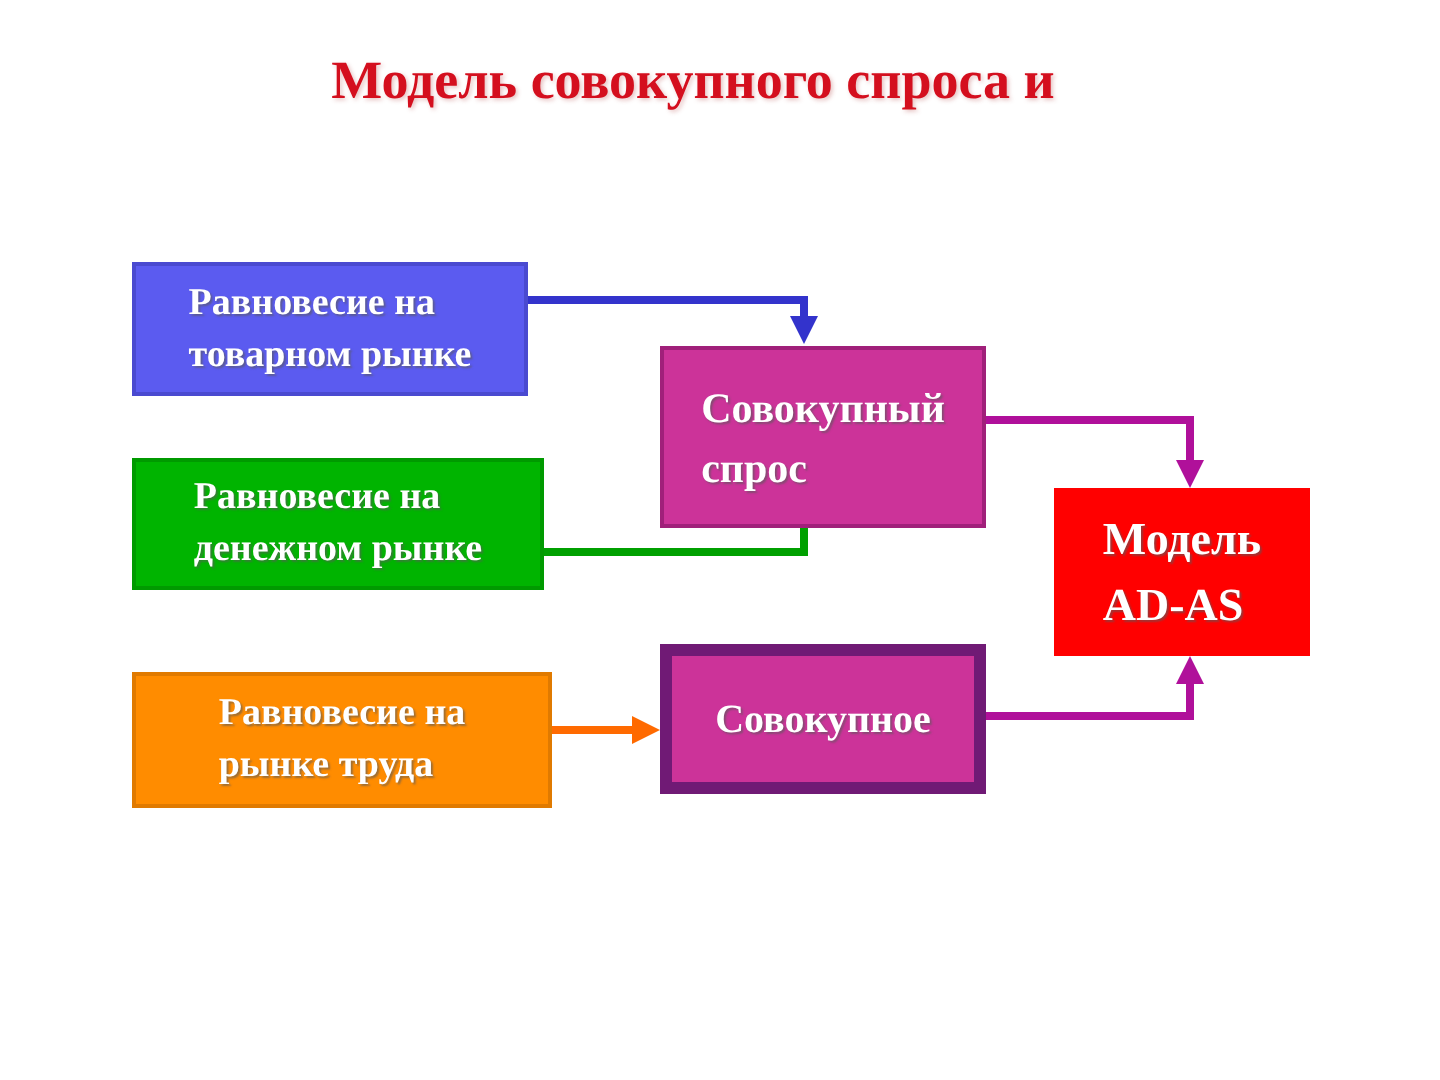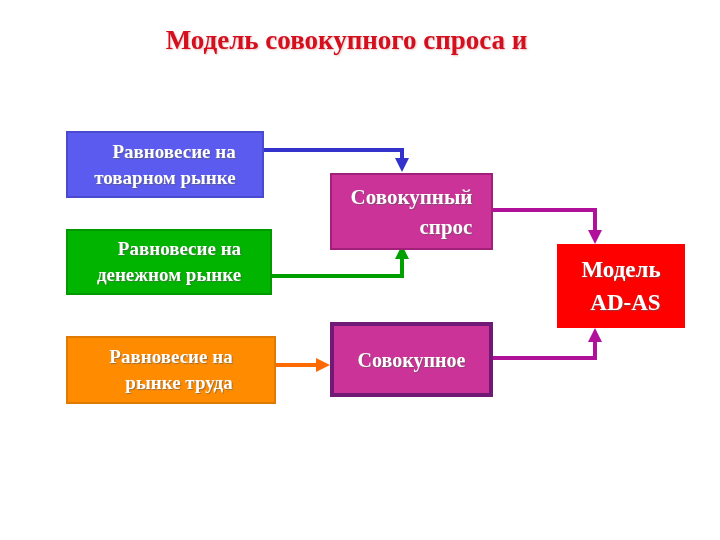--- a/index.html
+++ b/index.html
@@ -3,29 +3,29 @@
 <meta charset="utf-8">
 <style>
   html, body { margin: 0; padding: 0; background: #ffffff; }
   body { width: 720px; height: 540px; position: relative; overflow: hidden;
          font-family: "Liberation Serif", "DejaVu Serif", serif; }
   .title { position: absolute; left: 0; top: 22px; width: 693px; text-align: center;
            color: #d40f1e; font-weight: bold; font-size: 27px; line-height: 36px;
            text-shadow: 1px 1px 2px rgba(200,120,120,0.45); }
   .title div { white-space: nowrap; }
   .box { position: absolute; box-sizing: border-box; display: flex; align-items: center;
-         justify-content: center; text-align: right; color: #ffffff; font-weight: bold;
+         justify-content: center; text-align: left; color: #ffffff; font-weight: bold;
          font-size: 19px; line-height: 26px; text-shadow: 1px 1px 1px rgba(90,90,90,0.6); }
   .box span { display: block; }
   #b1 { left: 66px; top: 131px; width: 198px; height: 67px; background: #5b5bf0; border: 2px solid #4a4ad0; }
   #b2 { left: 66px; top: 229px; width: 206px; height: 66px; background: #00b400; border: 2px solid #009a00; }
   #b3 { left: 66px; top: 336px; width: 210px; height: 68px; background: #ff8c00; border: 2px solid #e07a00; }
-  #b4 { left: 330px; top: 173px; width: 163px; height: 77px; background: #cc3399; border: 2px solid #a0207a; font-size: 21px; line-height: 30px; }
-  #b5 { left: 330px; top: 322px; width: 163px; height: 75px; background: #cc3399; border: 4px solid #701a75; font-size: 20px; line-height: 28px; }
-  #b6 { left: 557px; top: 244px; width: 128px; height: 84px; background: #ff0000; border: none; font-size: 23px; line-height: 33px; }
+  #b4 { left: 330px; top: 173px; width: 163px; height: 91px; background: #cc3399; border: 2px solid #a0207a; font-size: 21px; line-height: 30px; }
+  #b5 { left: 330px; top: 322px; width: 163px; height: 75px; background: #cc3399; border: 6px solid #701a75; font-size: 20px; line-height: 28px; }
+  #b6 { left: 527px; top: 244px; width: 128px; height: 84px; background: #ff0000; border: none; font-size: 23px; line-height: 33px; }
   svg.connectors { position: absolute; left: 0; top: 0; }
 </style>
 </head>
 <body>
 
 <div class="title">
   <div>Модель совокупного спроса и</div>
 </div>
 
 <svg class="connectors" width="720" height="540">

